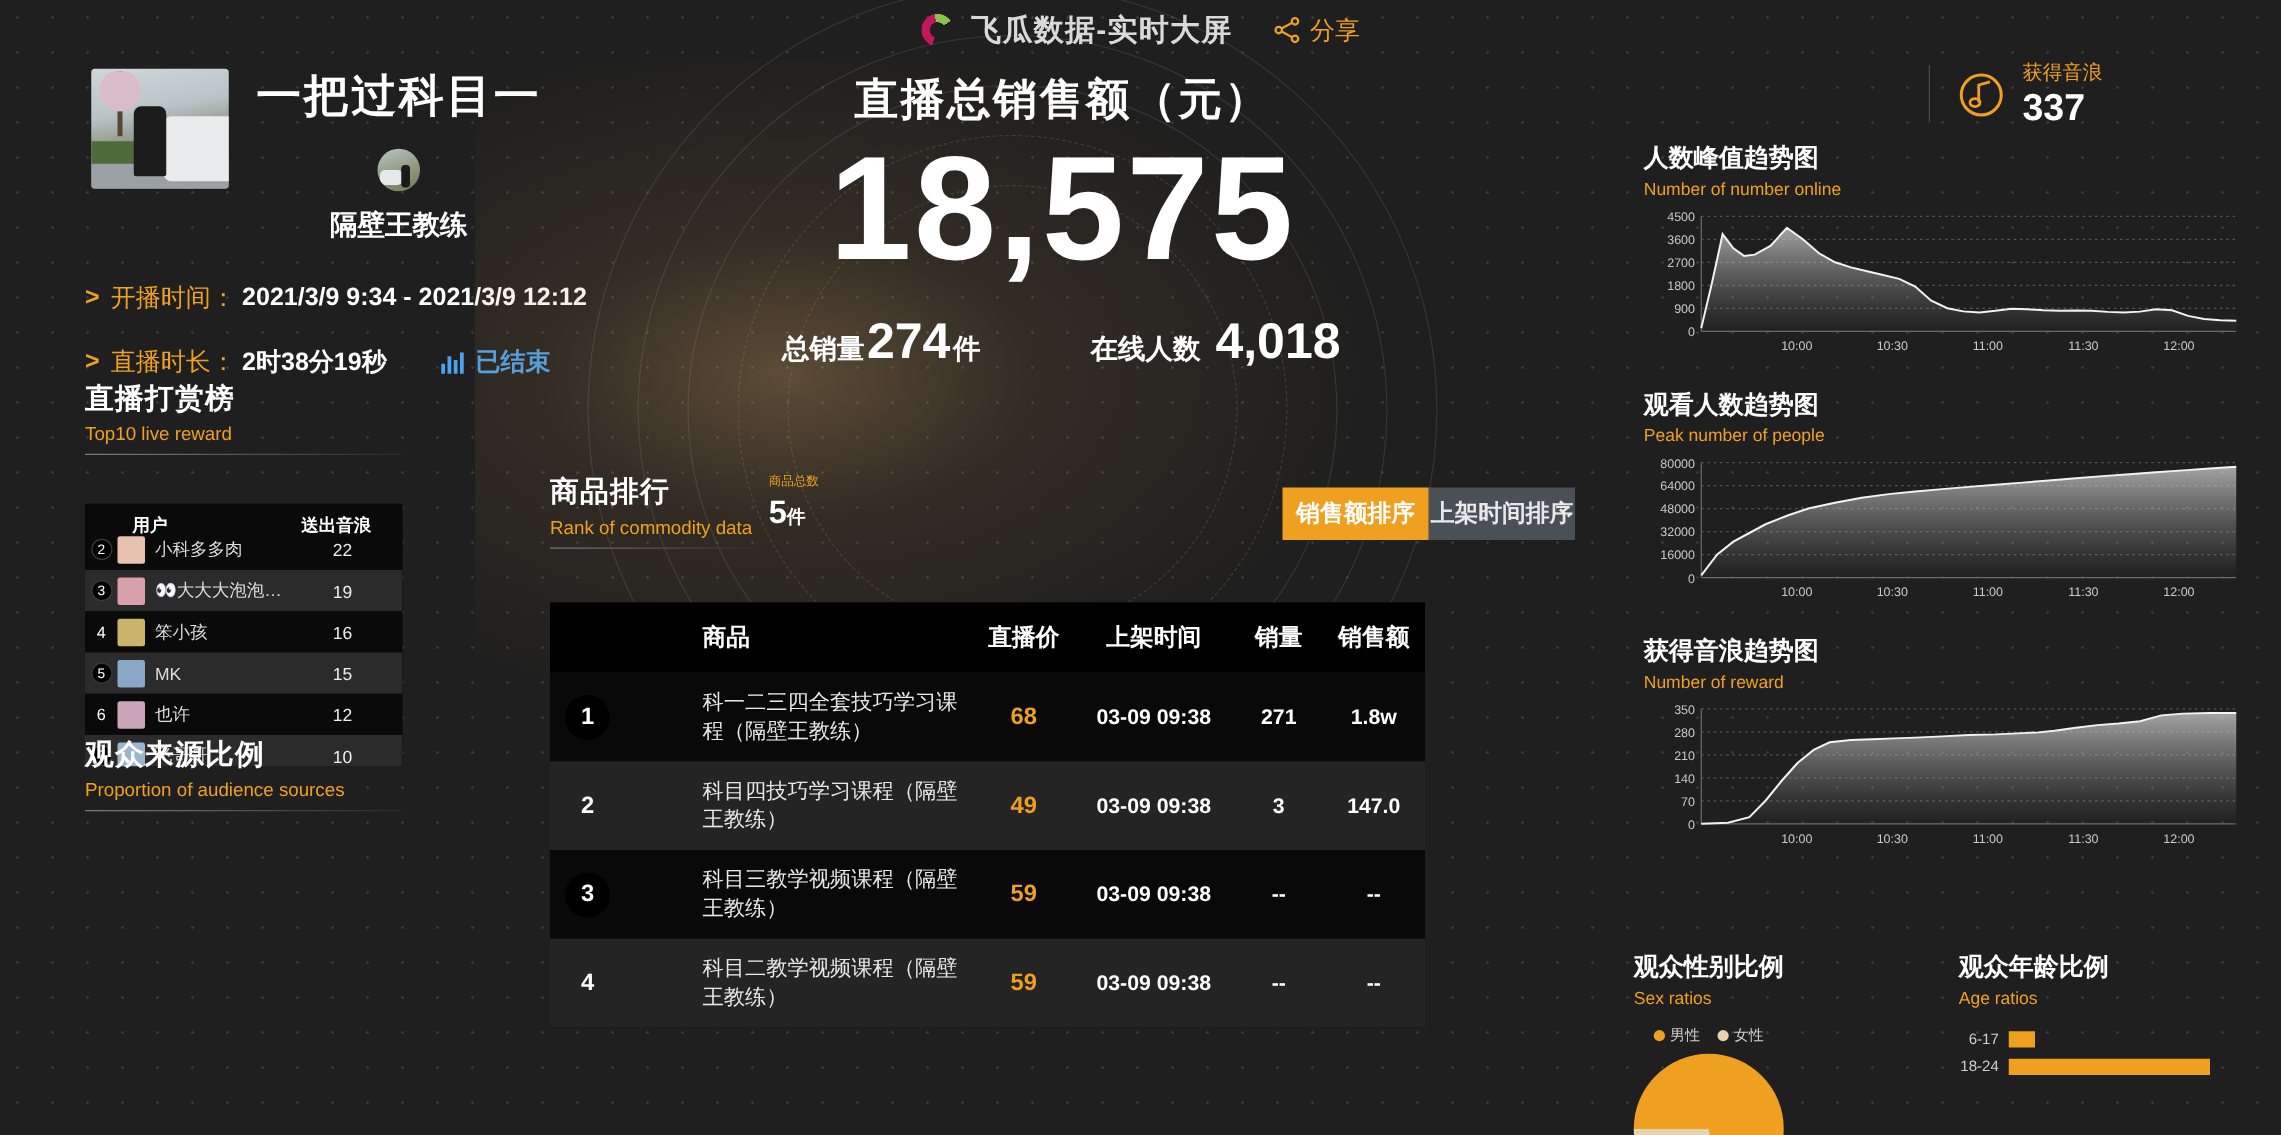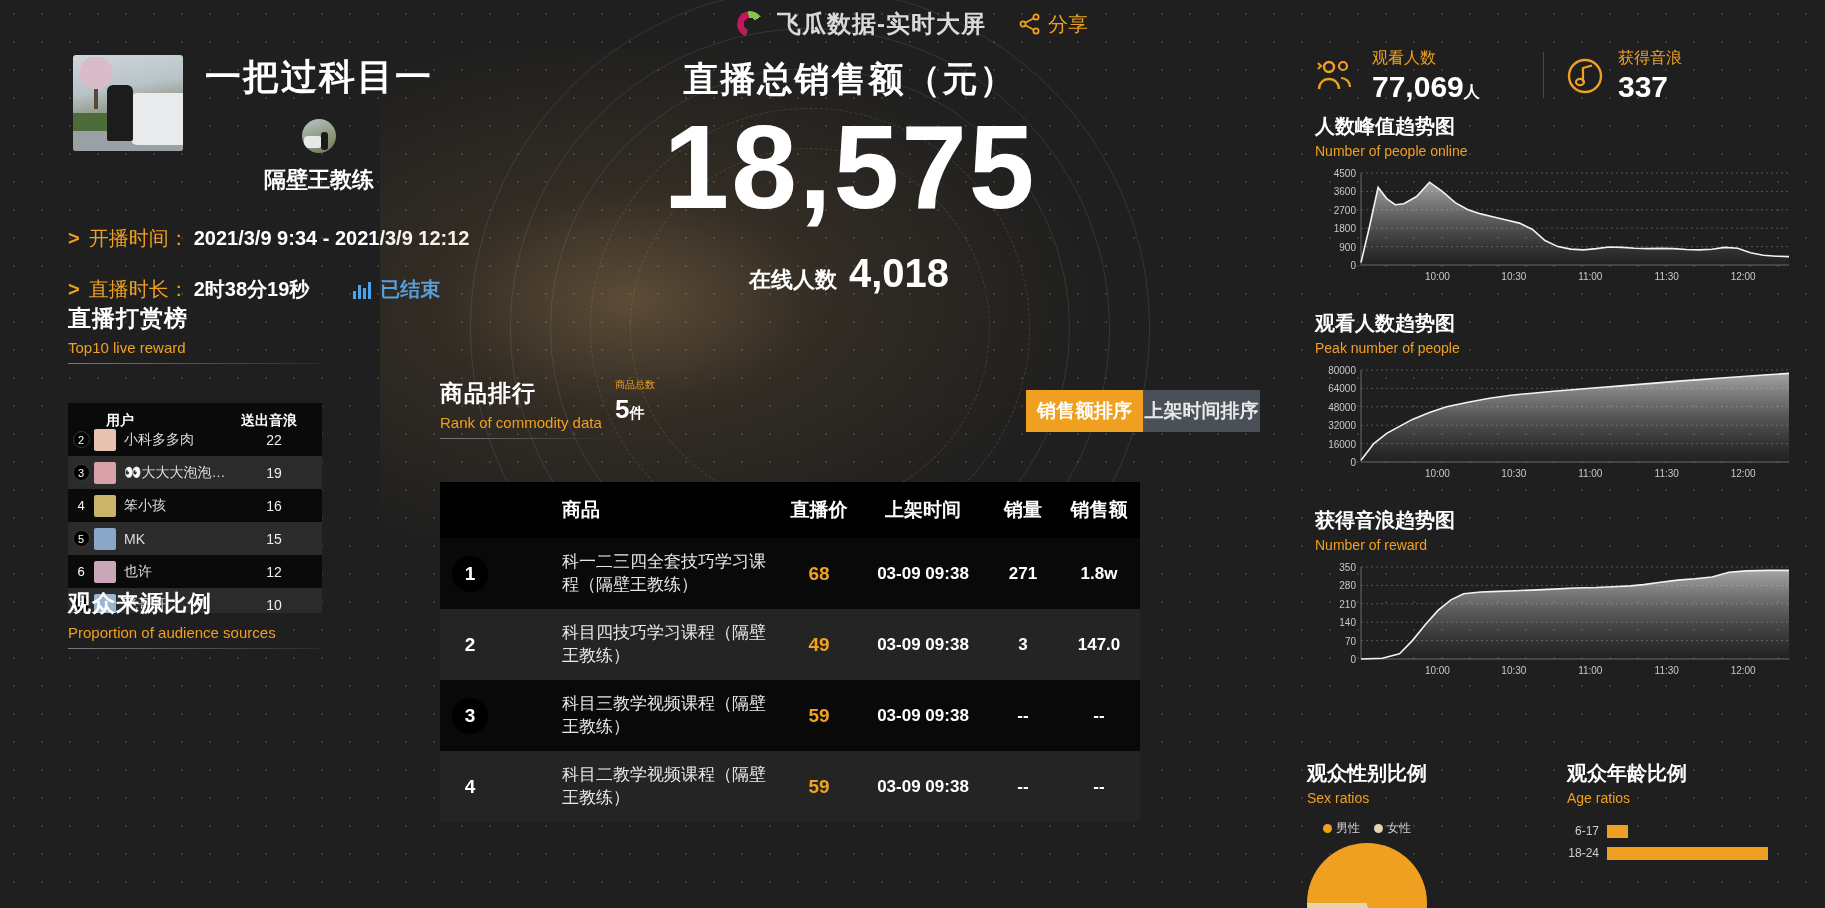--- a/index.html
+++ b/index.html
@@ -269,20 +269,25 @@
   <div class="arc" style="left:70px;top:-20px;width:600px;height:600px;"></div>
   <div class="arc" style="left:110px;top:20px;width:520px;height:520px;"></div>
   <div class="arcd" style="left:150px;top:60px;width:440px;height:440px;"></div>
   <div class="arcd" style="left:190px;top:100px;width:360px;height:360px;"></div>
   <div class="arc" style="left:30px;top:-60px;width:680px;height:680px;"></div>
 
   <div id="sales-title">直播总销售额（元）</div>
   <div id="sales-value">18,575</div>
   <div id="sales-sub">
     <span class="kv">
+      <span class="k">总销量</span>
+      <span class="v">274</span>
+      <span class="u">件</span>
+    </span>
+    <span class="kv">
       <span class="k">在线人数</span>
       <span class="v" style="margin-left:12px">4,018</span>
     </span>
   </div>
 
   <div id="rankhdr">
     <div class="lft">
       <div class="sec-title">商品排行</div>
       <div class="sec-sub">Rank of commodity data</div>
       <div class="sec-rule"></div>
@@ -342,49 +347,36 @@
           <span class="pt-c-price price">59</span>
           <span class="pt-c-time ptxt">03-09 09:38</span>
           <span class="pt-c-qty ptxt">--</span>
           <span class="pt-c-amt ptxt">--</span>
         </div>
       </div>
   </div>
 </div>
 
 <div class="col" id="rightcol">
-  <div class="stat" id="stat-views">
-    <svg width="44" height="36" viewBox="0 0 44 36">
-      <circle cx="14" cy="9" r="5" fill="none" stroke="#f0a020" stroke-width="2.4"></circle>
-      <path d="M4 31c0-6 4.5-10 10-10s10 4 10 10" fill="none" stroke="#f0a020" stroke-width="2.4"></path>
-      <circle cx="28" cy="8" r="4" fill="none" stroke="#f0a020" stroke-width="2.2"></circle>
-      <path d="M26 20c5 0 9 4 9 9" fill="none" stroke="#f0a020" stroke-width="2.2"></path>
-      <path d="M3 5l3 3-3 3" fill="none" stroke="#f0a020" stroke-width="2"></path>
-    </svg>
-    <span class="txt">
-      <span class="l" style="display:block">观看人数</span>
-      <span class="v" style="display:block"><span>77,069</span><small>人</small></span>
-    </span>
-  </div>
   <div id="statdiv"></div>
   <div class="stat" id="stat-reward">
     <svg width="40" height="40" viewBox="0 0 40 40">
       <circle cx="20" cy="20" r="16" fill="none" stroke="#f0a020" stroke-width="2.4"></circle>
       <path d="M18 26V12l9-2.5" fill="none" stroke="#f0a020" stroke-width="2.2"></path>
       <ellipse cx="15" cy="26" rx="4" ry="3.2" fill="none" stroke="#f0a020" stroke-width="2.2"></ellipse>
     </svg>
     <span class="txt">
       <span class="l" style="display:block">获得音浪</span>
       <span class="v" style="display:block">337</span>
     </span>
   </div>
 
   <div class="chartblk" id="chart1">
     <div class="ch-title">人数峰值趋势图</div>
-    <div class="ch-sub">Number of people online</div>
+    <div class="ch-sub">Number of number online</div>
     <div class="ch-plot" id="plot0"><svg width="480" height="120" viewBox="0 0 480 120">
           <defs>
             <linearGradient id="gr_plot0" x1="0" y1="0" x2="0" y2="1">
               <stop offset="0%" stop-color="#d8d8d8" stop-opacity="0.72"></stop>
               <stop offset="100%" stop-color="#8a8a8a" stop-opacity="0.02"></stop>
             </linearGradient>
           </defs>
           <line x1="46" y1="6" x2="46" y2="98" stroke="#6a6a6a"></line>
           <line x1="46" y1="98" x2="474" y2="98" stroke="#6a6a6a"></line>
           <text x="41" y="102" fill="#c9c9c9" font-size="10" text-anchor="end" font-family="Liberation Sans, sans-serif">0</text>

